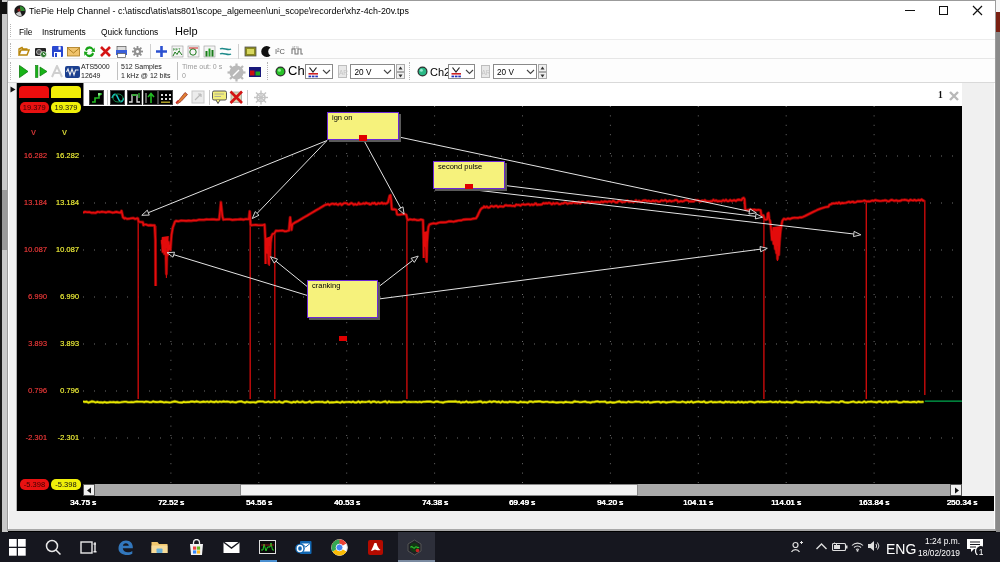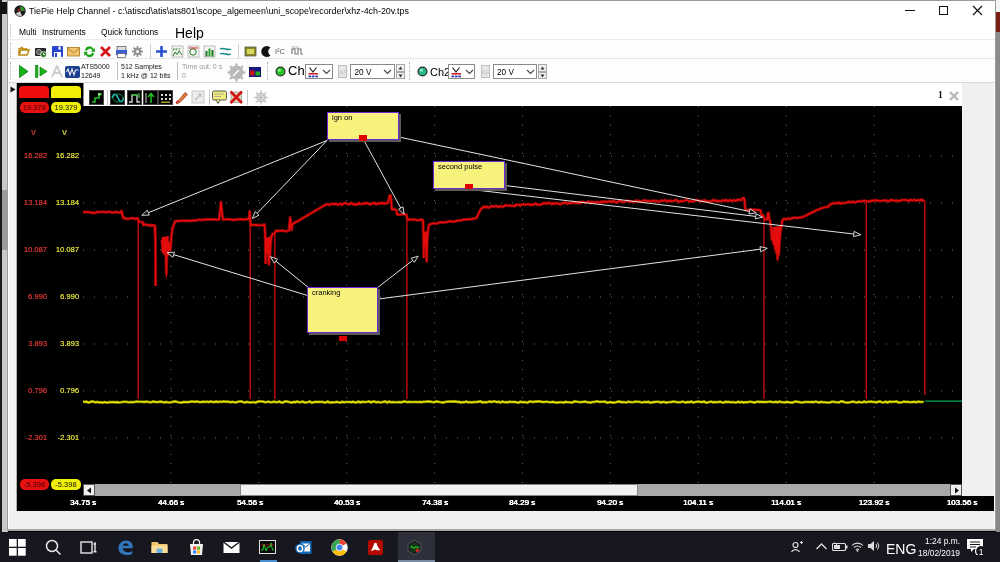--- a/index.html
+++ b/index.html
@@ -40,24 +40,24 @@
   </svg>
 <div class="abs" style="left:29px;top:6px;font-size:8.9px;color:#000">TiePie Help Channel - c:\atiscd\atis\ats801\scope_algemeen\uni_scope\recorder\xhz-4ch-20v.tps</div>
 <div class="abs" style="left:905px;top:10px;width:10px;height:1.2px;background:#111"></div>
 <div class="abs" style="left:939px;top:6px;width:9px;height:9px;border:1.2px solid #111"></div>
 <svg class="abs" style="left:972px;top:5px" width="11" height="11">
     <path d="M1 1 L10 10 M10 1 L1 10" stroke="#111" stroke-width="1.2"></path>
   </svg>
 
 <div class="abs" style="left:8px;top:21px;width:987px;height:19px;background:#fff;border-bottom:1px solid #ececec"></div>
 <div class="abs" style="left:10px;top:24px;width:1px;height:13px;border-left:1px dotted #b5b5b5"></div>
-<div class="abs" style="left:19px;top:27px;font-size:8.4px;color:#000">Multi</div>
+<div class="abs" style="left:19px;top:27px;font-size:8.4px;color:#000">File</div>
 <div class="abs" style="left:42px;top:27px;font-size:8.4px;color:#000">Instruments</div>
 <div class="abs" style="left:101px;top:27px;font-size:8.4px;color:#000">Quick functions</div>
-<div class="abs" style="left:175px;top:25px;font-size:14px;color:#000">Help</div>
+<div class="abs" style="left:175px;top:25px;font-size:11px;color:#000">Help</div>
 
 <div class="abs" style="left:8px;top:40px;width:987px;height:19px;background:#fdfdfd;border-bottom:1px solid #e6e6e6"></div>
 <div class="abs" style="left:10px;top:43px;width:1px;height:14px;border-left:1px dotted #b5b5b5"></div>
 
 <div class="abs" style="left:8px;top:59px;width:987px;height:24px;background:#fdfdfd;border-bottom:1px solid #d9d9d9"></div>
 <div class="abs" style="left:10px;top:62px;width:1px;height:18px;border-left:1px dotted #b5b5b5"></div>
 
 <div class="abs" style="left:9px;top:83px;width:7px;height:428px;background:#f2f2f2"></div>
 <svg class="abs" style="left:9.5px;top:86px" width="6" height="7">
     <path d="M0.5 0.5 L5.5 3.5 L0.5 6.5 Z" fill="#111"></path>
@@ -155,48 +155,48 @@
     <line x1="294.0" y1="182.0" x2="329.7" y2="154.4" class="wl"></line>
     <polygon points="335.2,150.1 331.3,156.4 328.1,152.3" fill="#0a0a0a" stroke="#e8e8e8" stroke-width="0.9"></polygon>
     <line x1="295.5" y1="193.0" x2="677.3" y2="143.2" class="wl"></line>
     <polygon points="684.3,142.3 677.7,145.8 677.0,140.6" fill="#0a0a0a" stroke="#e8e8e8" stroke-width="0.9"></polygon>
 </svg>
 
 <div class="note" style="left:327px;top:112px;width:72px;height:28px">ign on</div>
 <div class="nh" style="left:359px;top:135px;height:5.5px"></div>
 <div class="note" style="left:433px;top:161px;width:72px;height:28px">second pulse</div>
 <div class="nh" style="left:465px;top:183.5px;height:5.5px"></div>
-<div class="note" style="left:307px;top:287px;width:71px;height:46px">cranking</div>
+<div class="note" style="left:307px;top:280px;width:71px;height:38px">cranking</div>
 <div class="nh" style="left:338.5px;top:335.5px;height:5.5px"></div>
 
 <div class="abs" style="left:962px;top:83px;width:32px;height:428px;background:#f0f0f0"></div>
 
 <div class="abs" style="left:83px;top:484px;width:879px;height:12px;background:#a9a9a9"></div>
 <div class="abs" style="left:83px;top:484px;width:12px;height:12px;background:#f0f0f0;border:1px solid #555"></div>
 <svg class="abs" style="left:86px;top:487px" width="7" height="7">
     <path d="M5 0.5 L1 3.5 L5 6.5 Z" fill="#111"></path>
   </svg>
 <div class="abs" style="left:950px;top:484px;width:12px;height:12px;background:#f0f0f0;border:1px solid #555"></div>
 <svg class="abs" style="left:953px;top:487px" width="7" height="7">
     <path d="M2 0.5 L6 3.5 L2 6.5 Z" fill="#111"></path>
   </svg>
 <div class="abs" style="left:240px;top:484px;width:398px;height:12px;background:#f2f2f2;border:1px solid #888"></div>
 
 <div class="abs" style="left:16.5px;top:496px;width:977px;height:15px;background:#000"></div>
 <div class="tl" style="left:53px">34.75 s</div>
-<div class="tl" style="left:141px">44.66 s</div>
-<div class="tl" style="left:220px">54.56 s</div>
+<div class="tl" style="left:141px">72.52 s</div>
+<div class="tl" style="left:229px">54.56 s</div>
 <div class="tl" style="left:317px">40.53 s</div>
 <div class="tl" style="left:405px">74.38 s</div>
-<div class="tl" style="left:492px">84.29 s</div>
+<div class="tl" style="left:492px">69.49 s</div>
 <div class="tl" style="left:580px">94.20 s</div>
 <div class="tl" style="left:668px">104.11 s</div>
 <div class="tl" style="left:756px">114.01 s</div>
-<div class="tl" style="left:844px">123.92 s</div>
-<div class="tl" style="left:932px">103.56 s</div>
+<div class="tl" style="left:844px">163.84 s</div>
+<div class="tl" style="left:932px">250.34 s</div>
 
 <div class="abs" style="left:9px;top:511px;width:985px;height:20px;background:#f0f0f0"></div>
 <div class="abs" style="left:8px;top:529px;width:987px;height:2px;background:#a8a8a8"></div>
 
 <svg class="ticon" style="left:17px">
     <path d="M2 10 L4 5 L12 5 L10 10 Z M2 10 L2 4 L5 2.5 L6 4 L10.5 4" fill="none" stroke="#b8860b" stroke-width="1.4"></path>
   </svg>
 <svg class="ticon" style="left:34px">
     <rect x="1" y="3" width="11" height="8" rx="1" fill="#222"></rect>
     <circle cx="5" cy="7" r="2.5" fill="#555" stroke="#ccc" stroke-width="0.8"></circle>

